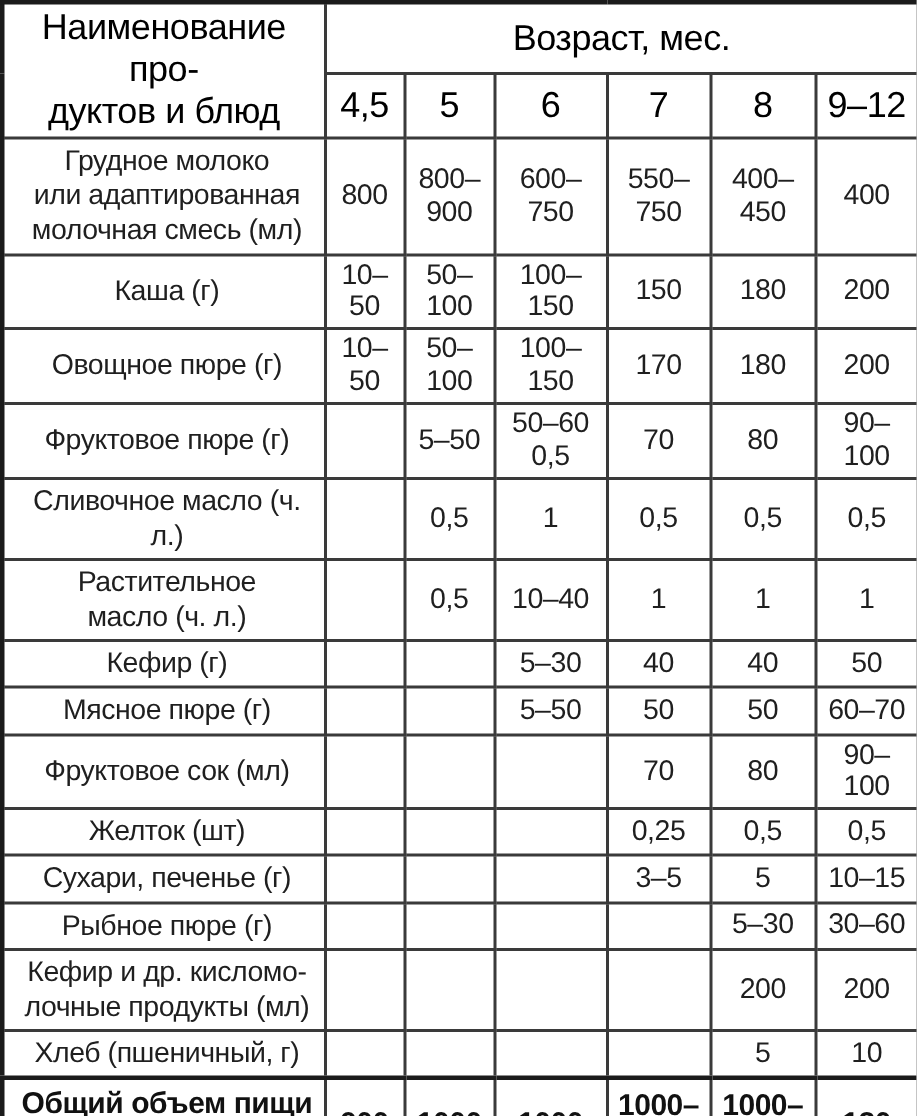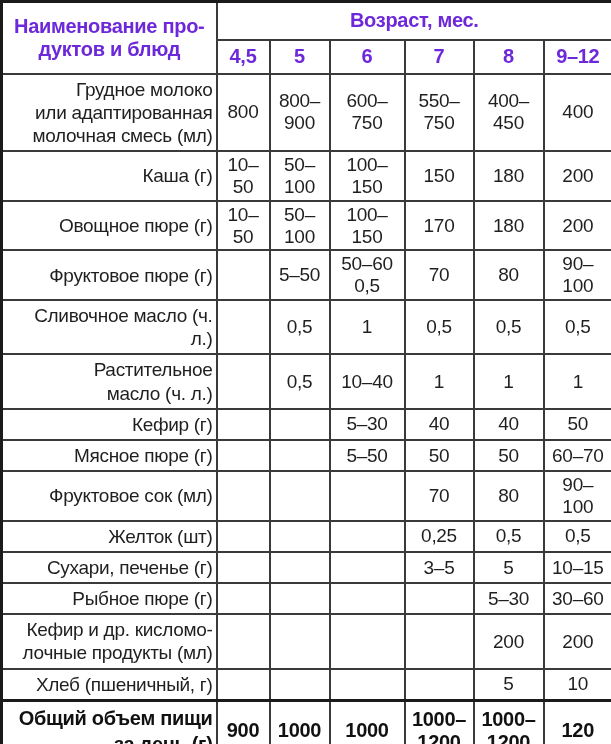--- a/index.html
+++ b/index.html
@@ -28,31 +28,31 @@
     white-space: pre-line;
     overflow: hidden;
     vertical-align: middle;
     box-sizing: border-box;
   }
   
   table.feeding {
     border: 3px solid #1b1b1b;
   }
   thead th {
-    font-weight: bold;
-    font-size: 20px;
+    font-weight: normal;
+    font-size: 24px;
     letter-spacing: -0.3px;
     text-align: center;
     padding: 2px 2px;
-    color: #6d28d9;
+    color: #000000;
   }
   thead tr.hrow1 { height: 38px; }
   thead tr.hrow2 { height: 34px; }
   td.name {
-    text-align: right;
+    text-align: center;
     font-size: 19px;
     line-height: 1.22;
     letter-spacing: -0.3px;
     padding: 3px 3px 3px 7px;
   }
   td.val {
     text-align: center;
     font-size: 19px;
     line-height: 1.15;
     letter-spacing: -0.3px;

